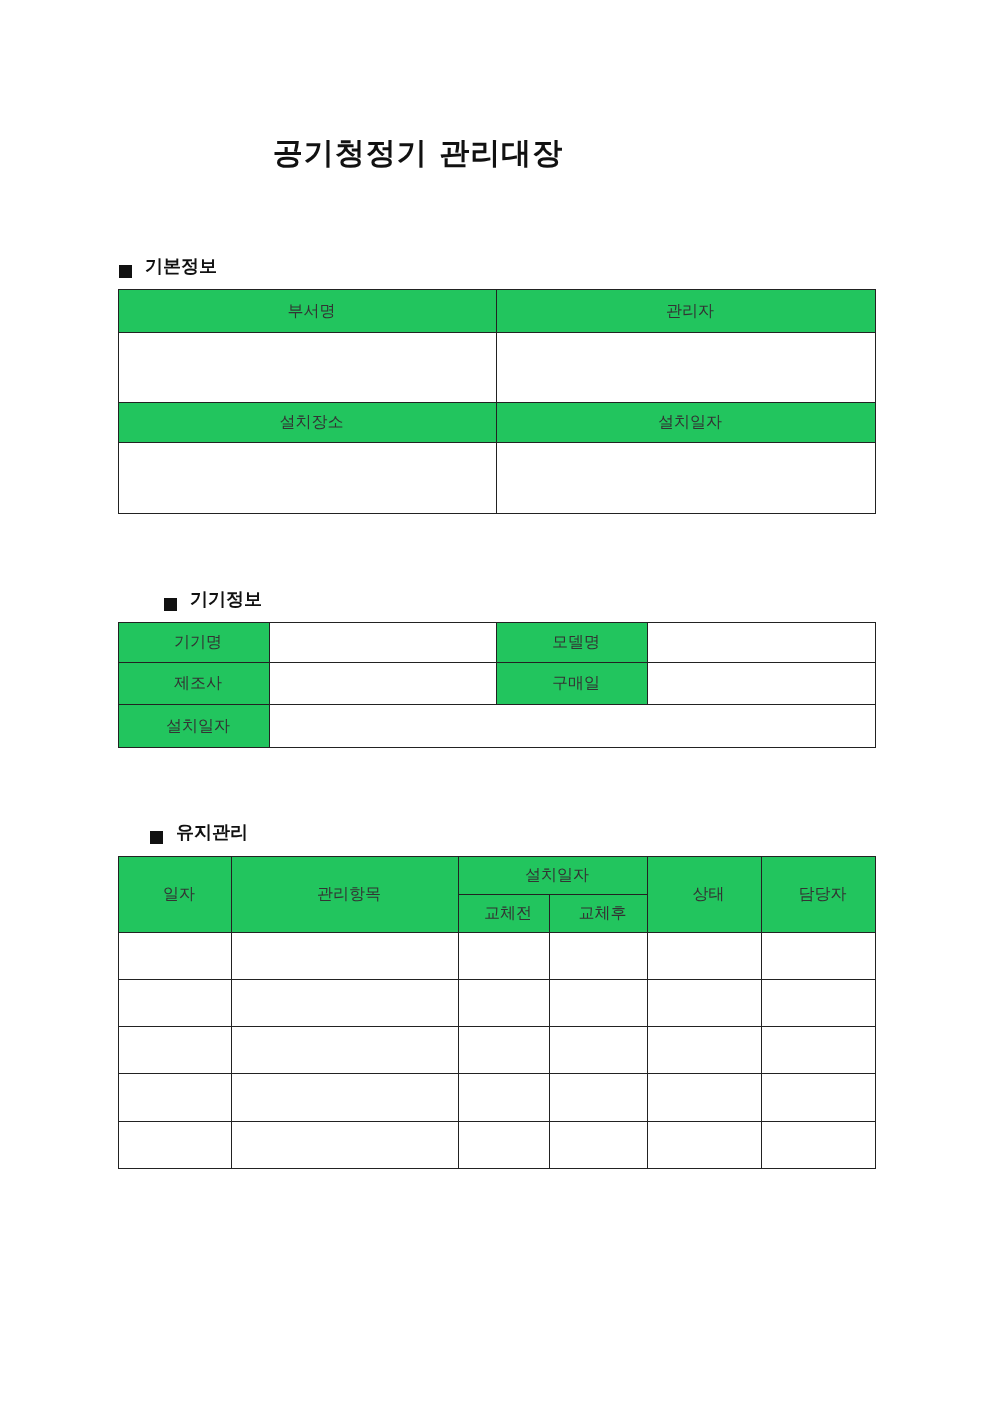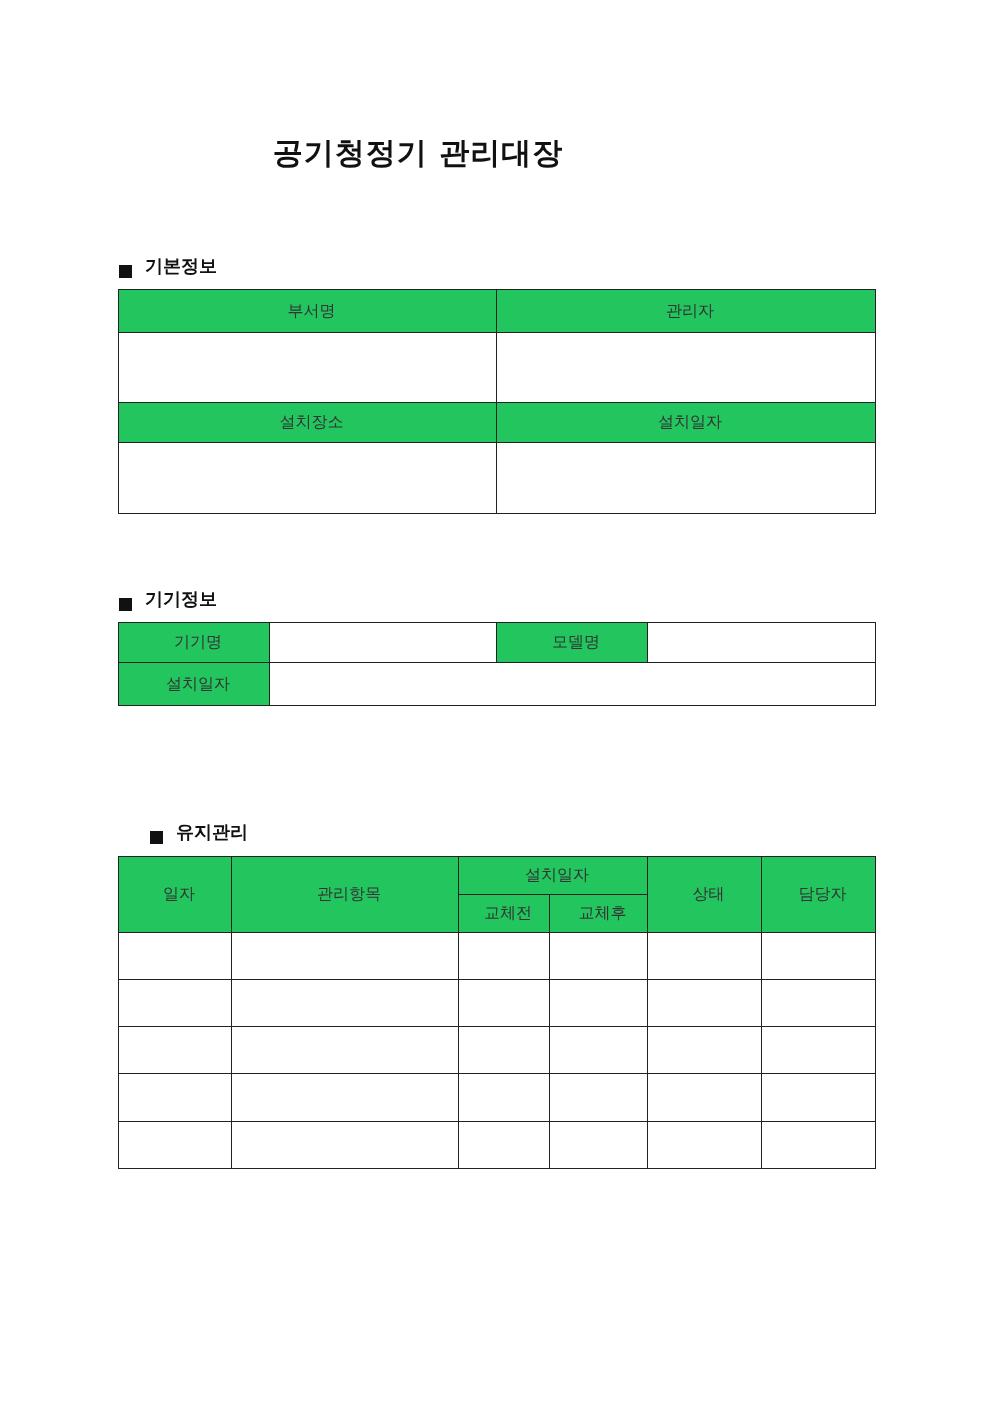--- a/index.html
+++ b/index.html
@@ -38,36 +38,42 @@
     <td class="hd">설치장소</td>
     <td class="hd">설치일자</td>
   </tr>
   <tr style="height:71px;">
     <td></td>
     <td></td>
   </tr>
 </tbody>
   </table>
 
-<div class="section-head" style="top:587px;">
+<div class="section-head" style="top:587px;margin-left:45px;">
   <span class="sq"></span>
   <span>기기정보</span>
 </div>
 <table style="top:622px;">
   <colgroup>
       <col style="width:151px">
       <col style="width:227px">
       <col style="width:151px">
       <col style="width:228px">
     </colgroup>
   <tbody>
       <tr style="height:40px;margin-left:17px;">
     <td class="hd">기기명</td>
     <td></td>
     <td class="hd">모델명</td>
+    <td></td>
+  </tr>
+  <tr style="height:42px;">
+    <td class="hd">제조사</td>
+    <td></td>
+    <td class="hd">구매일</td>
     <td></td>
   </tr>
   <tr style="height:43px;">
     <td class="hd">설치일자</td>
     <td colspan="3"></td>
   </tr>
 </tbody>
   </table>
 
 <div class="section-head" style="top:820px;margin-left:31px;">

